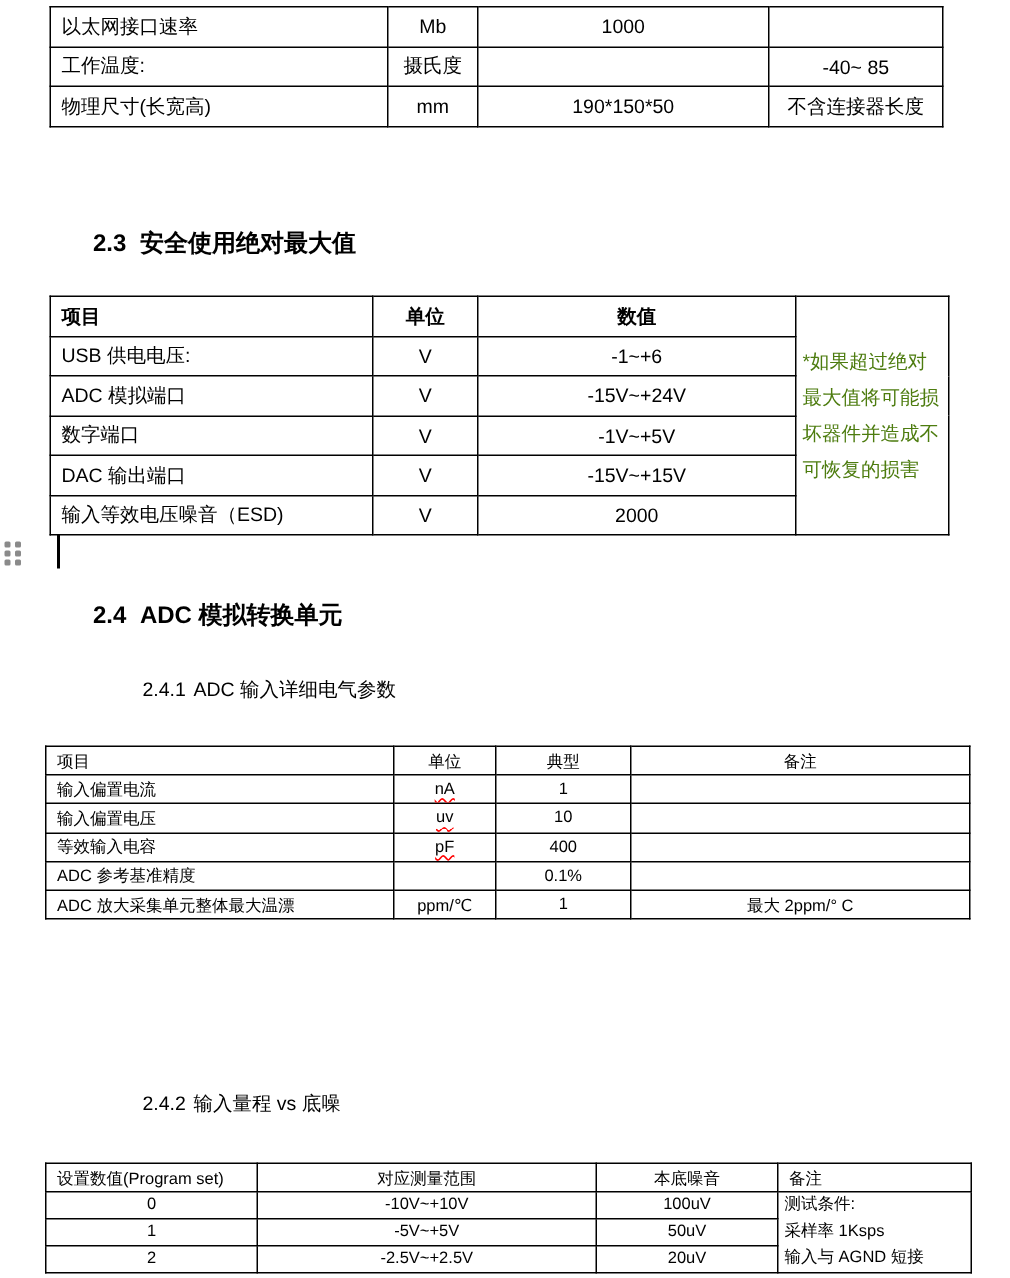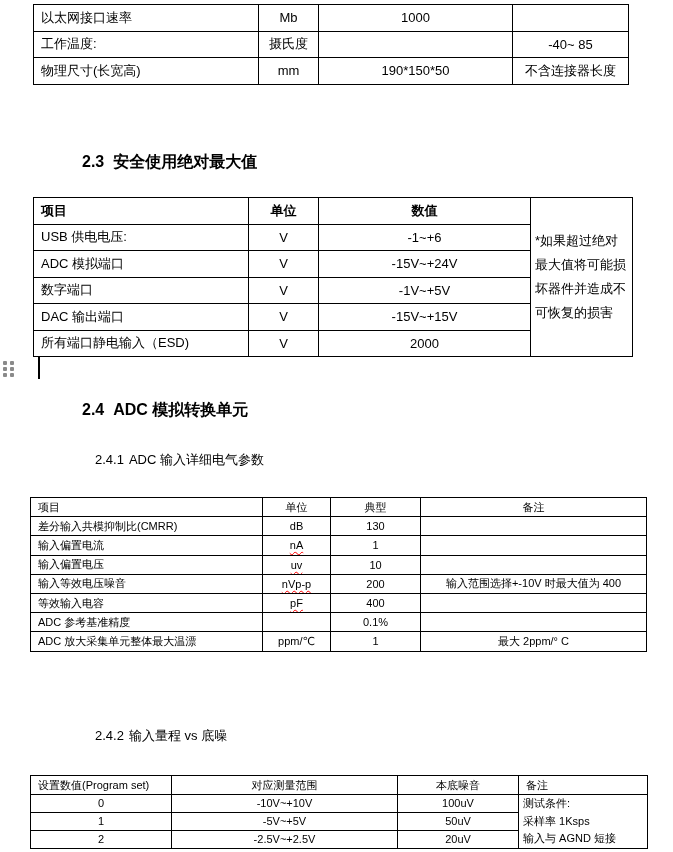--- a/index.html
+++ b/index.html
@@ -17,28 +17,28 @@
   .c{text-align:center;}
   .big{font-size:13px;padding-left:32px;}
   .big tr{height:26.5px;}
   .small{font-size:11px;}
   .small tr{height:19.2px;}
   .t242 tr{height:17.6px;}
   .t242 tr.hd{height:19px;}
   th{font-weight:bold;}
   .nb{font-weight:normal;}
   .warn{
-    color:#000000;font-size:13px;line-height:24px;white-space:normal!important;
+    color:#4d7c0f;font-size:13px;line-height:24px;white-space:normal!important;
     text-align:left;vertical-align:middle;padding:0 2px 0 4px!important;
   }
   .notecell{white-space:normal!important;text-align:left;vertical-align:middle;}
   .noteline{line-height:17.6px;white-space:nowrap;}
   .h2{font-size:16px;font-weight:bold;}
   .h3{font-size:13px;font-weight:normal;}
-  .h2 .num{margin-right:9px;margin-left:20px;}
+  .h2 .num{margin-right:9px;}
   .h3 .num{margin-right:5px;}
   .sq{text-decoration:underline wavy #ff0000 1px;text-underline-offset:2px;text-decoration-skip-ink:none;}
   .caret{width:2px;height:23px;background:#000;}
   .dots{display:grid;grid-template-columns:4px 4px;grid-auto-rows:4px;column-gap:3px;row-gap:2px;}
   .dots i{background:#8a8a8a;border-radius:1px;}
 </style>
 </head>
 <body>
 
 <table class="tbl thick big" style="left:33px;top:4px;width:595px;">
@@ -102,21 +102,21 @@
     <td class="l">数字端口</td>
     <td class="c">V</td>
     <td class="c">-1V~+5V</td>
   </tr>
   <tr>
     <td class="l">DAC 输出端口</td>
     <td class="c">V</td>
     <td class="c">-15V~+15V</td>
   </tr>
   <tr>
-    <td class="l">所有端口静电输入（ESD)</td>
+    <td class="l">输入等效电压噪音（ESD)</td>
     <td class="c">V</td>
     <td class="c">2000</td>
   </tr>
 </tbody>
   </table>
 
 <div class="abs dots" style="left:3px;top:361px;">
   <i></i>
     <i></i>
     <i></i>
@@ -142,42 +142,30 @@
       <col style="width:226px">
     </colgroup>
   <tbody>
       <tr>
     <th class="l nb">项目</th>
     <th class="c nb">单位</th>
     <th class="c nb">典型</th>
     <th class="c nb">备注</th>
   </tr>
   <tr>
-    <td class="l">差分输入共模抑制比(CMRR)</td>
-    <td class="c">dB</td>
-    <td class="c">130</td>
-    <td class="c"></td>
-  </tr>
-  <tr>
     <td class="l">输入偏置电流</td>
     <td class="c"><span class="sq">nA</span></td>
     <td class="c">1</td>
     <td class="c"></td>
   </tr>
   <tr>
     <td class="l">输入偏置电压</td>
     <td class="c"><span class="sq">uv</span></td>
     <td class="c">10</td>
     <td class="c"></td>
-  </tr>
-  <tr>
-    <td class="l">输入等效电压噪音</td>
-    <td class="c"><span class="sq">nVp-p</span></td>
-    <td class="c">200</td>
-    <td class="c">输入范围选择+-10V 时最大值为 400</td>
   </tr>
   <tr>
     <td class="l">等效输入电容</td>
     <td class="c"><span class="sq">pF</span></td>
     <td class="c">400</td>
     <td class="c"></td>
   </tr>
   <tr>
     <td class="l">ADC 参考基准精度</td>
     <td class="c"></td>

